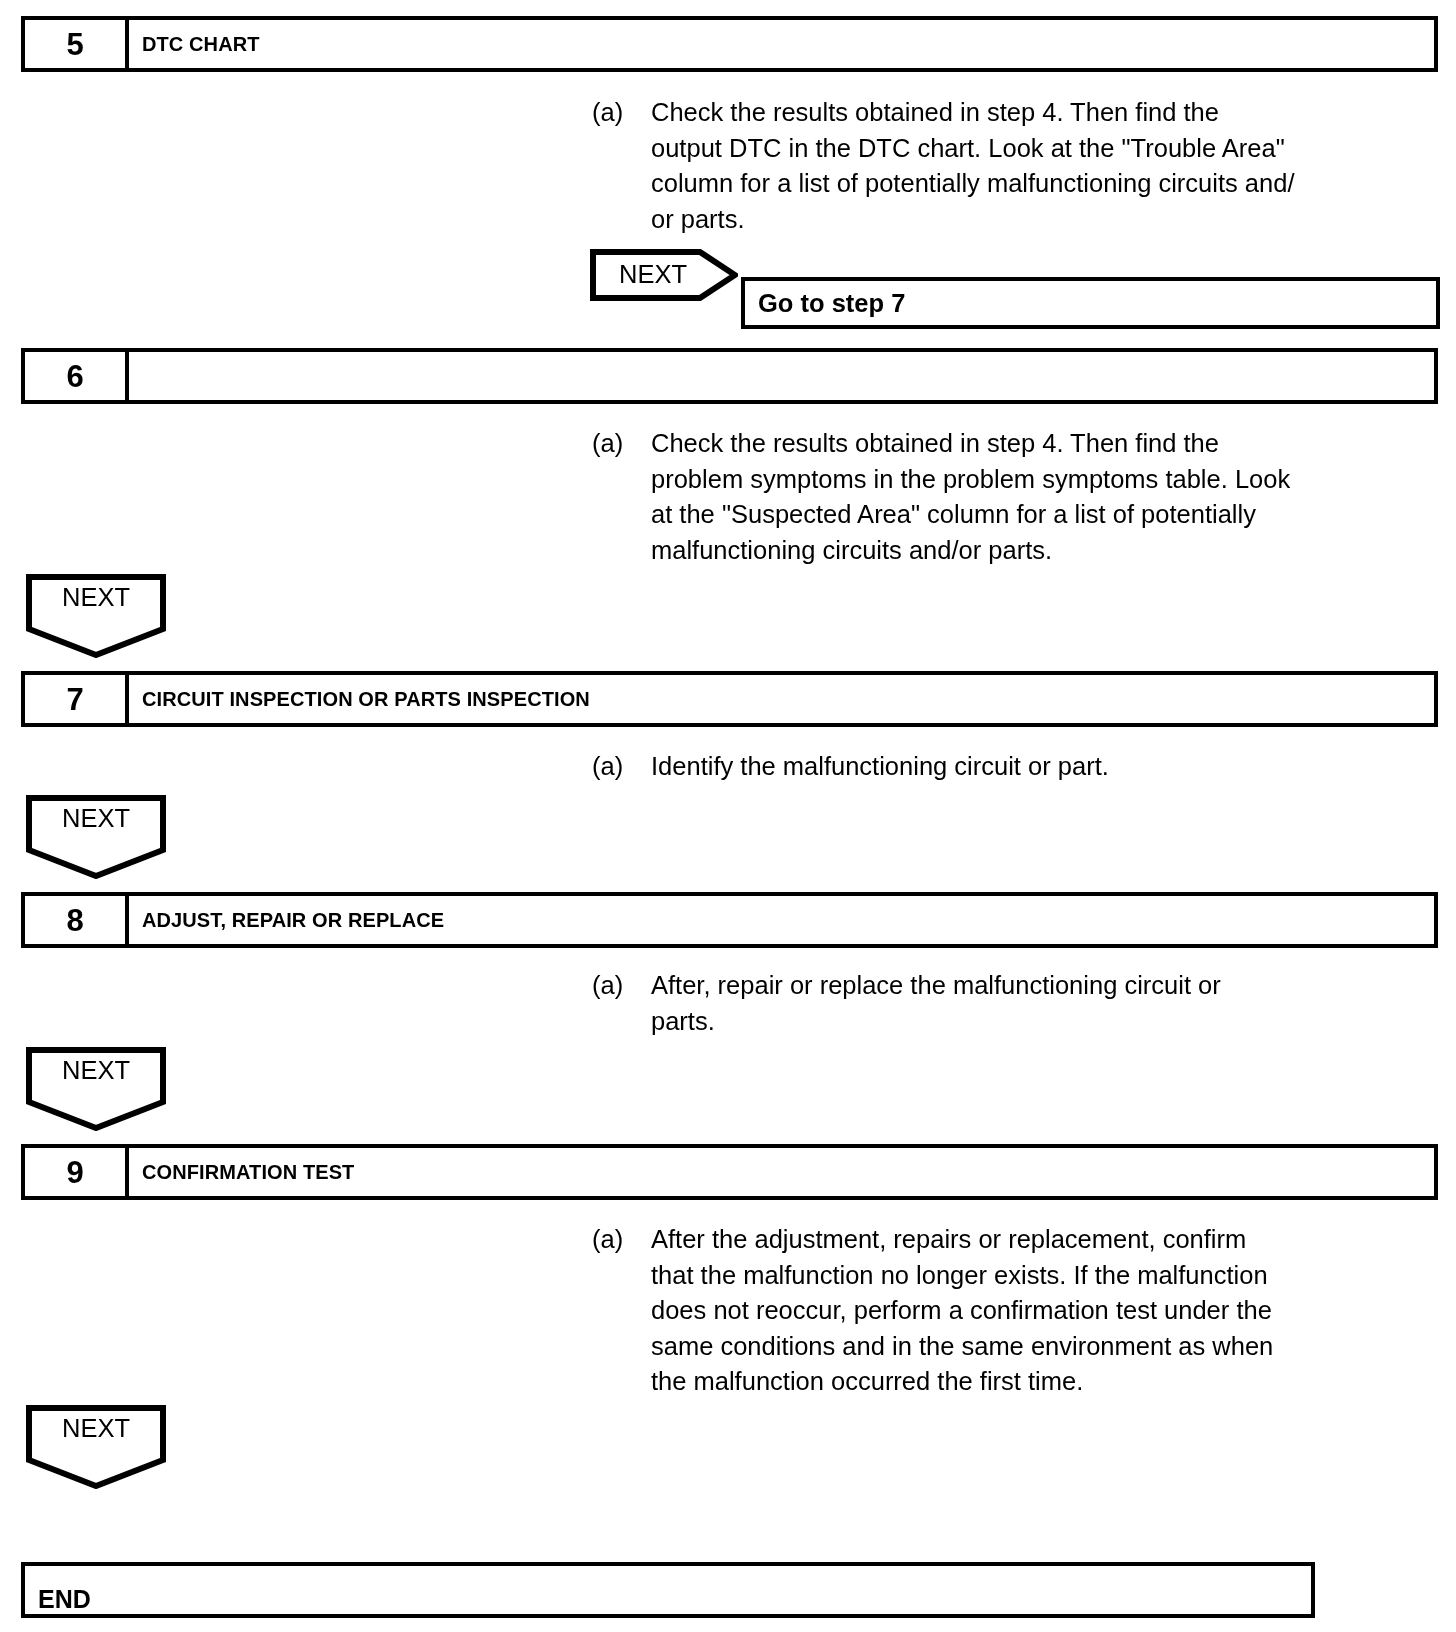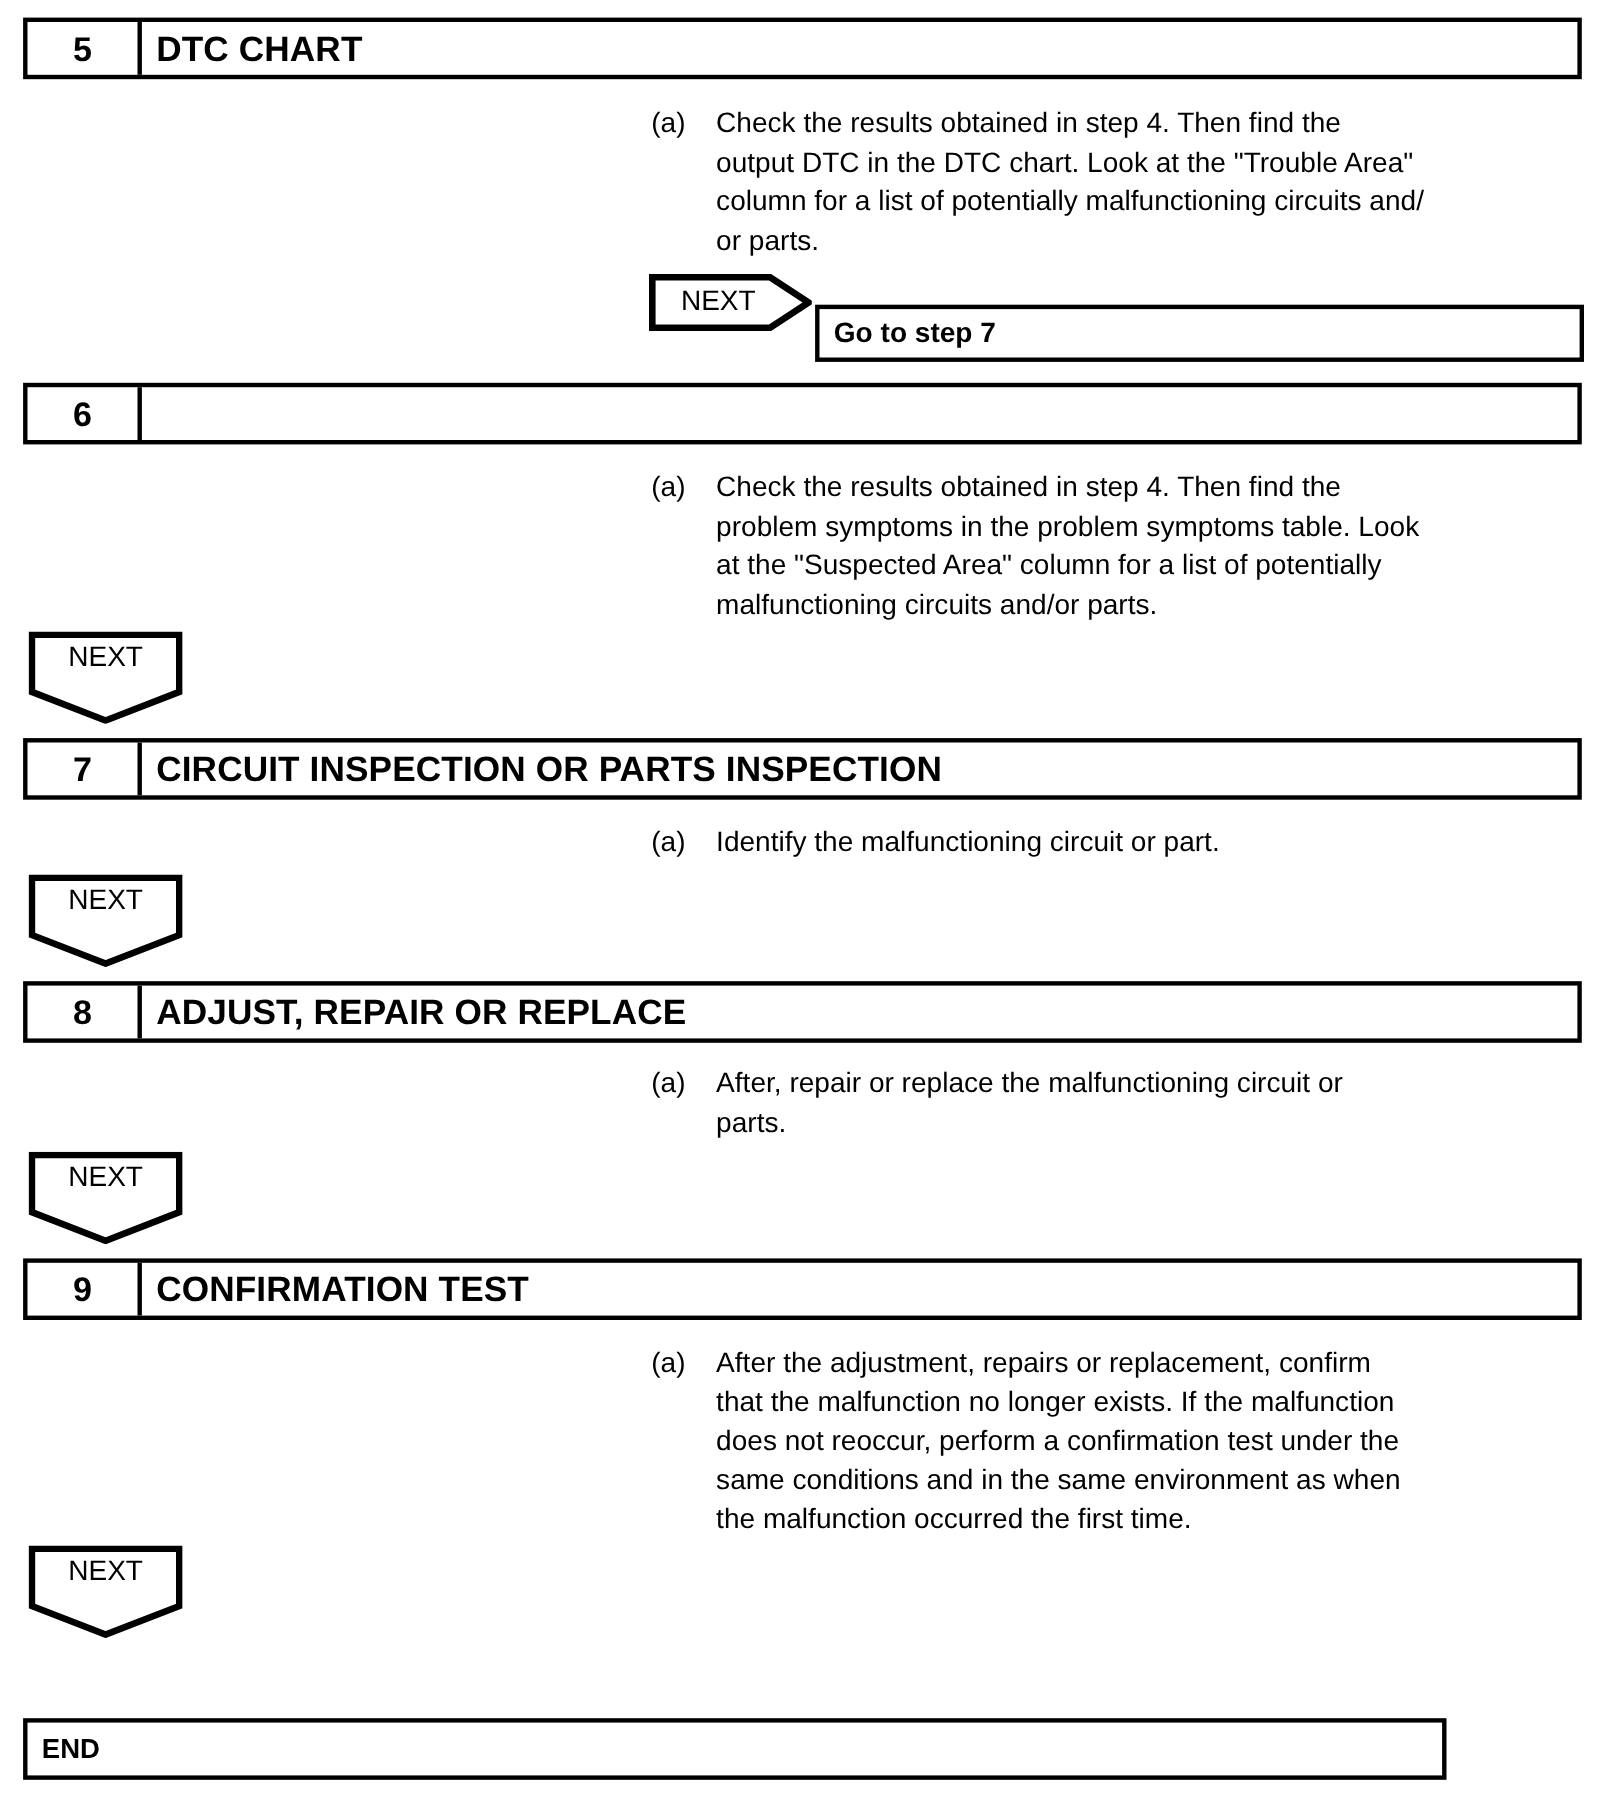--- a/index.html
+++ b/index.html
@@ -44,36 +44,36 @@
     justify-content: center;
     font-size: 31px;
     font-weight: bold;
     line-height: 1;
   }
   .step-title {
     flex: 1 1 auto;
     display: flex;
     align-items: center;
     padding-left: 13px;
-    font-size: 32px;
+    font-size: 20px;
     font-weight: bold;
     letter-spacing: 0.1px;
     line-height: 1;
   }
 
   
   .end-bar {
     position: absolute;
     left: 21px;
     width: 1294px;
     height: 56px;
     border: 4px solid #000;
     box-sizing: border-box;
     display: flex;
-    align-items: center;
+    align-items: flex-end;
     padding-left: 13px;
     font-size: 25px;
     font-weight: bold;
     background: #fff;
   }
 
   
   .para {
     position: absolute;
     display: flex;

